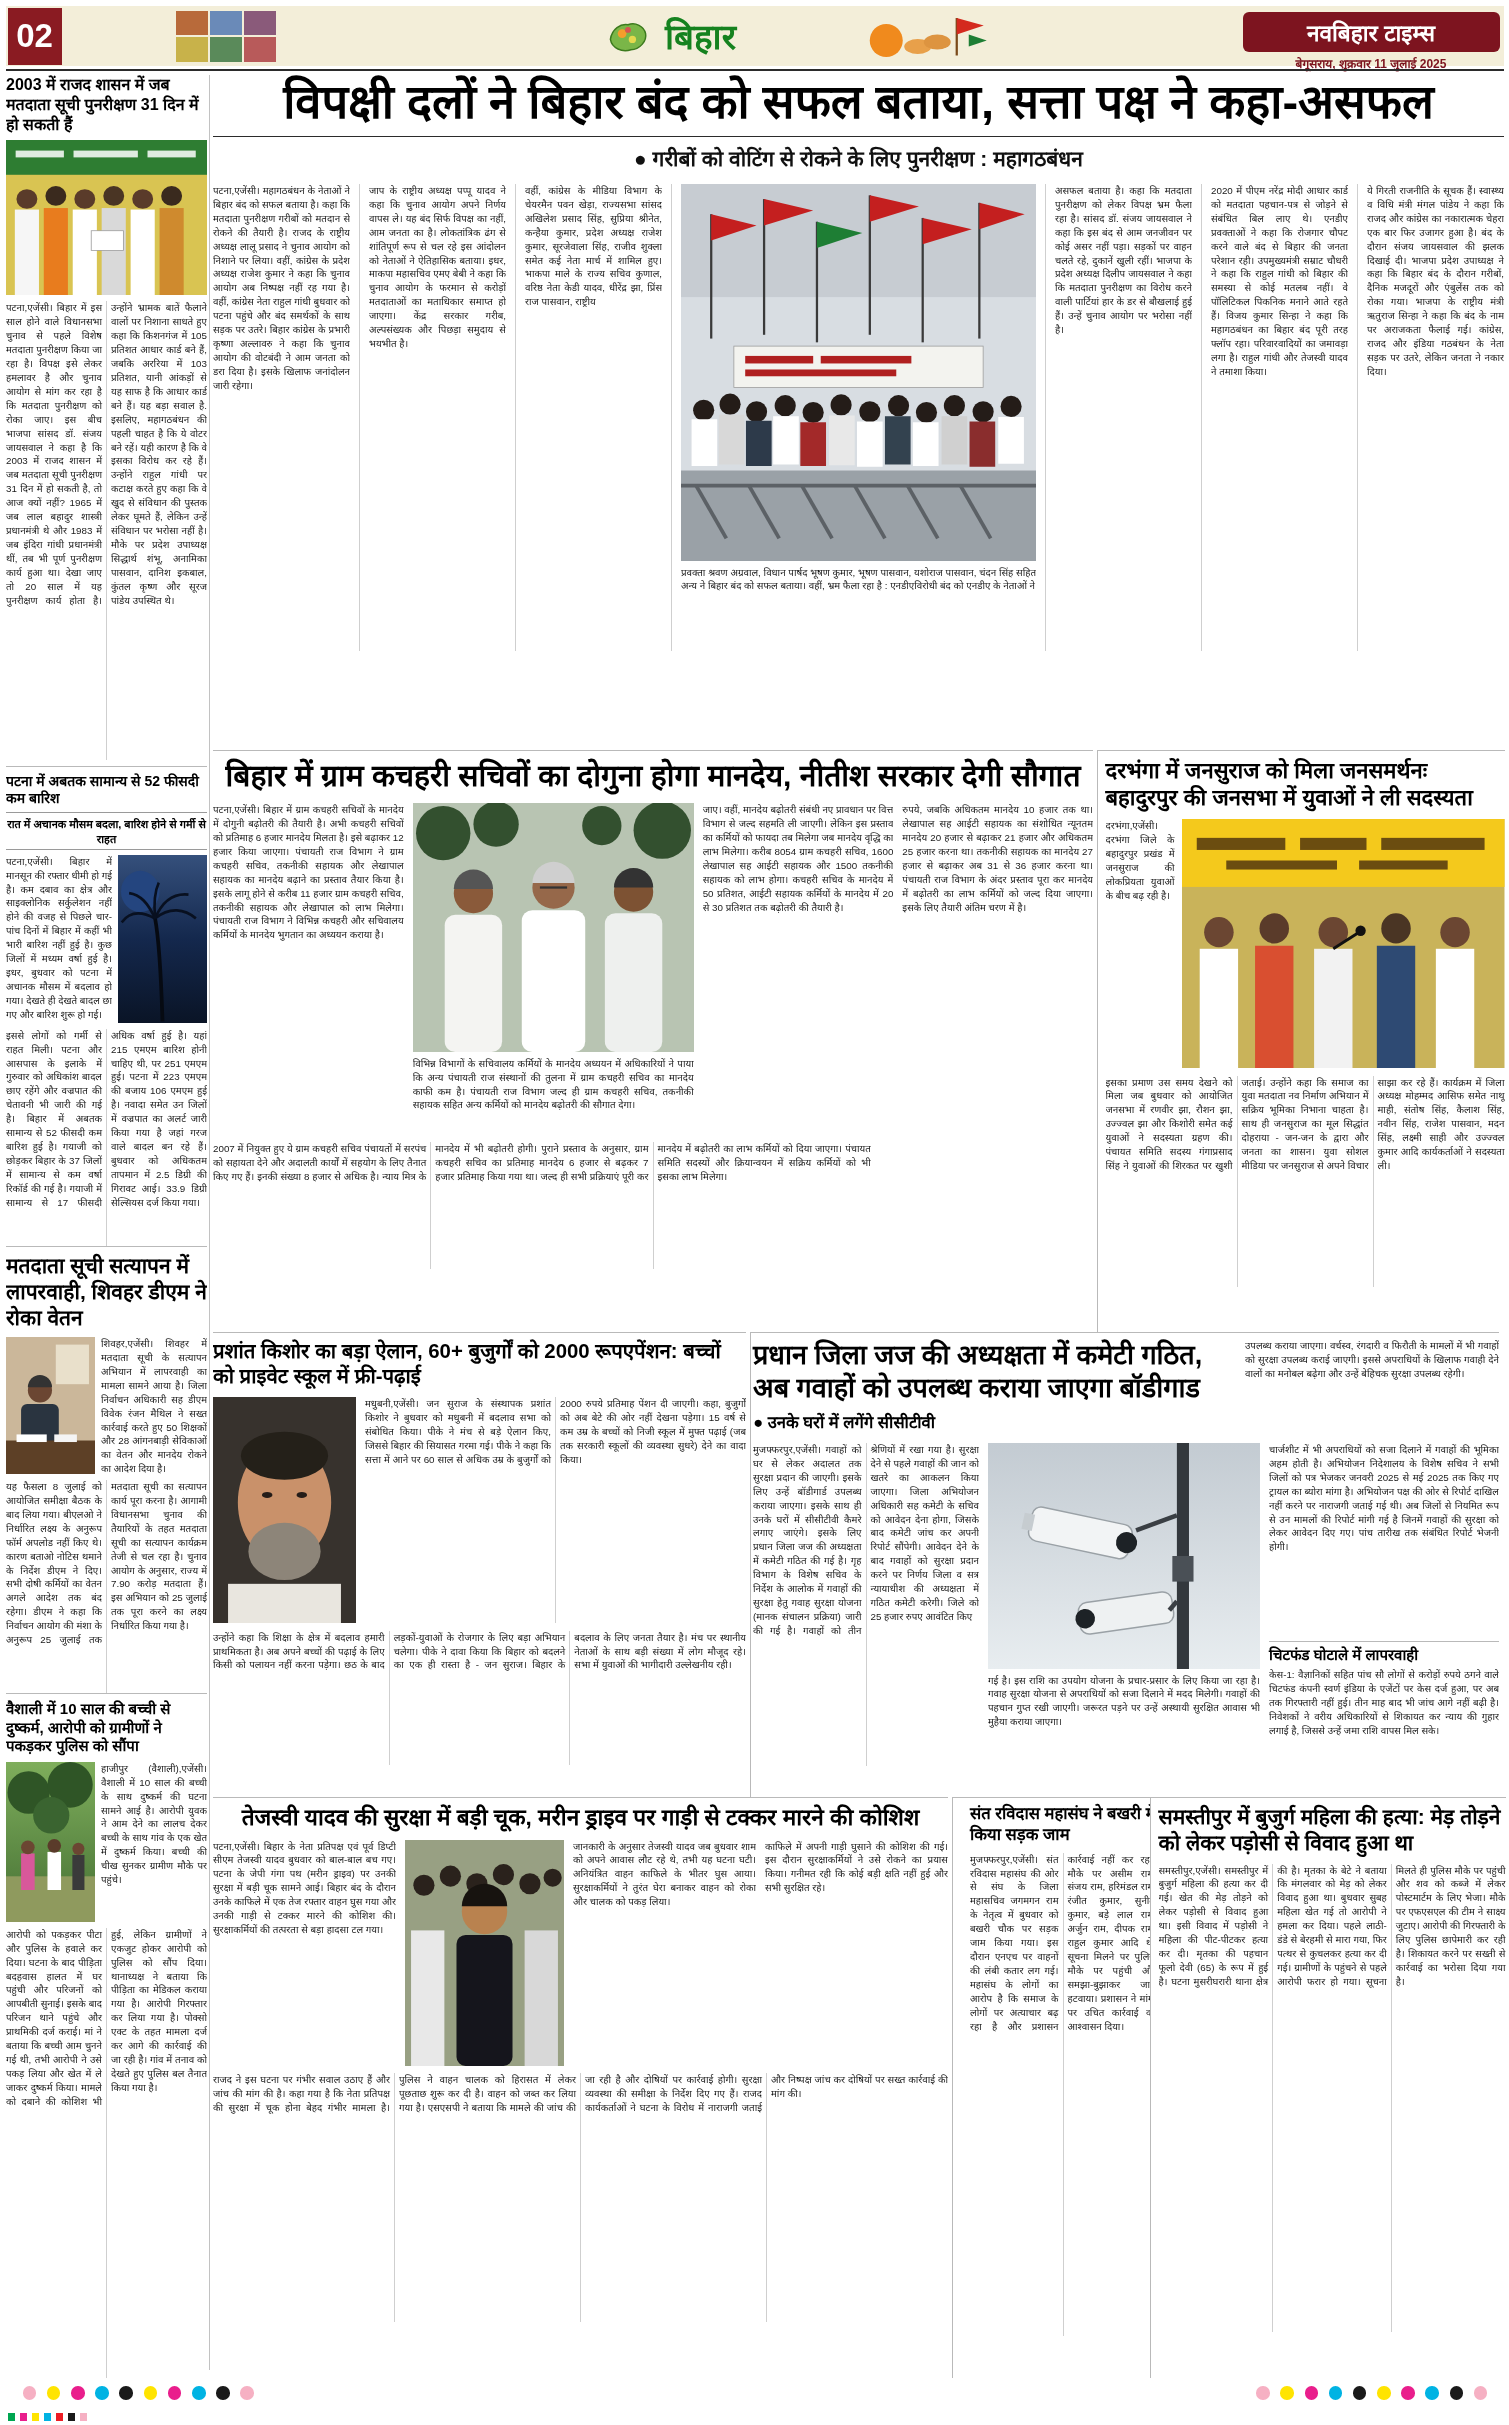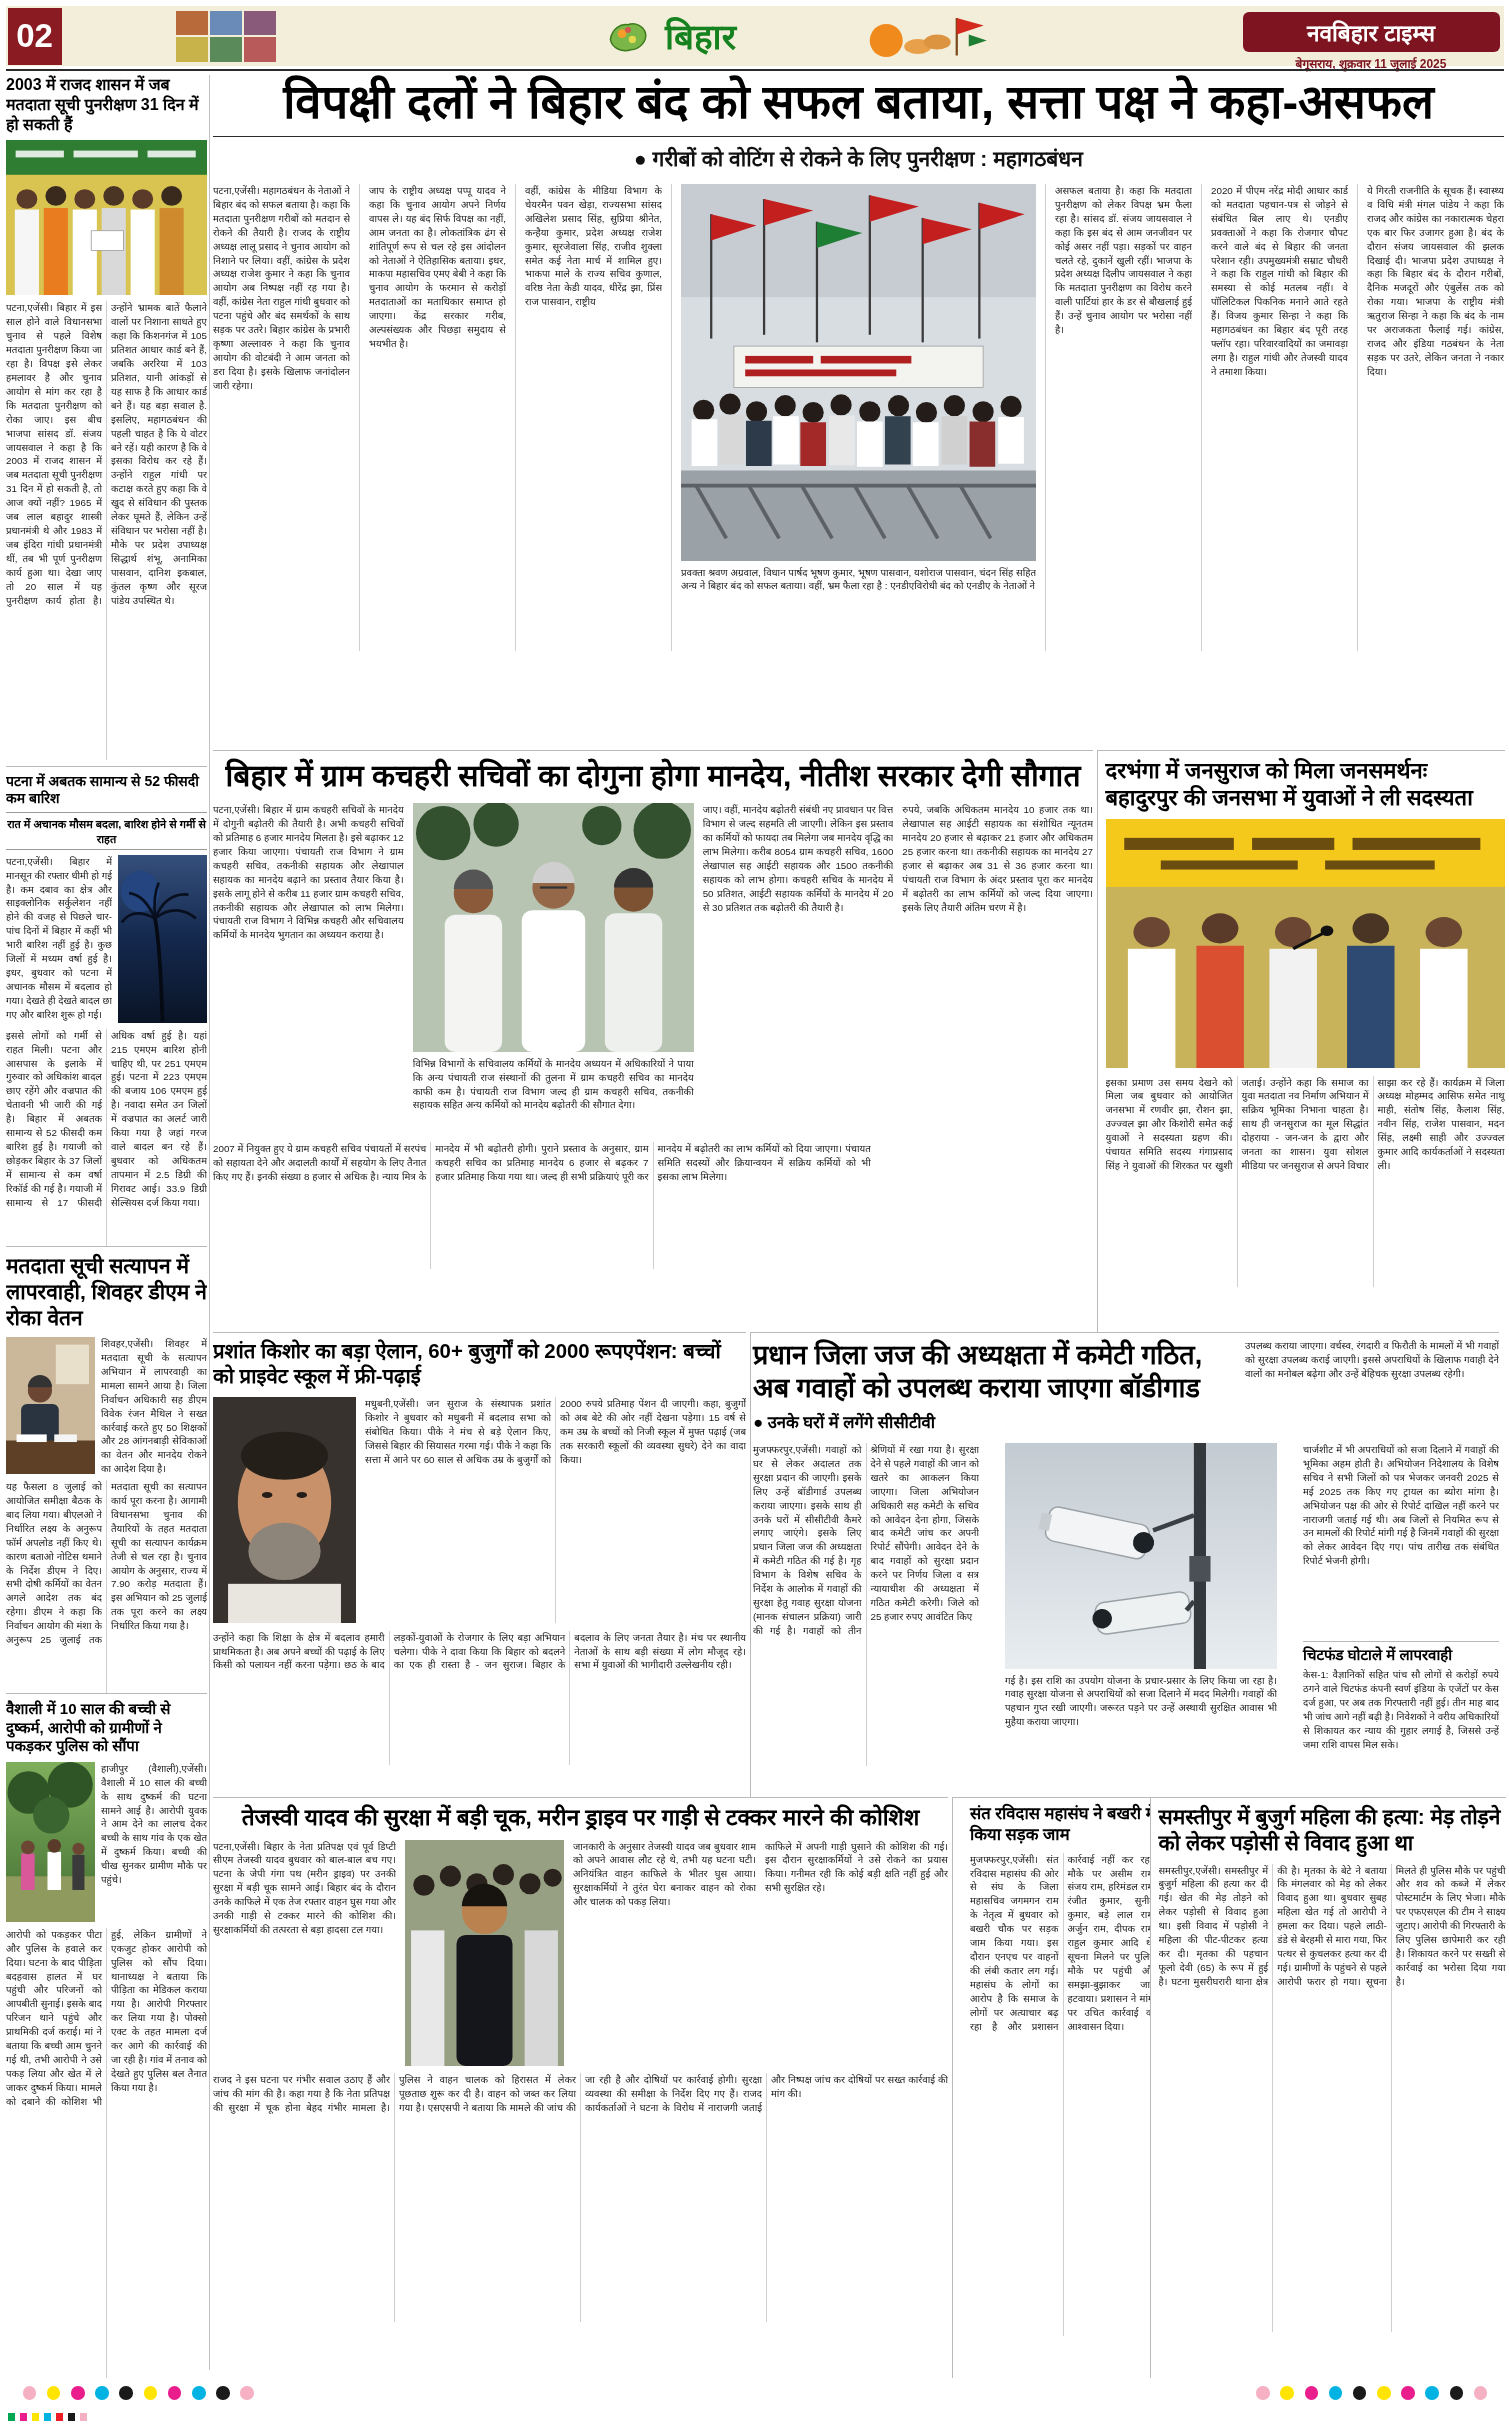--- a/index.html
+++ b/index.html
@@ -294,20 +294,21 @@
       </div>
       <div class="bt" style="flex:1;">जाए। वहीं, मानदेय बढ़ोतरी संबंधी नए प्रावधान पर वित्त विभाग से जल्द सहमति ली जाएगी। लेकिन इस प्रस्ताव का कर्मियों को फायदा तब मिलेगा जब मानदेय वृद्धि का लाभ मिलेगा। करीब 8054 ग्राम कचहरी सचिव, 1600 लेखापाल सह आईटी सहायक और 1500 तकनीकी सहायक को लाभ होगा। कचहरी सचिव के मानदेय में 50 प्रतिशत, आईटी सहायक कर्मियों के मानदेय में 20 से 30 प्रतिशत तक बढ़ोतरी की तैयारी है।</div>
       <div class="bt" style="flex:1;">रुपये, जबकि अधिकतम मानदेय 10 हजार तक था। लेखापाल सह आईटी सहायक का संशोधित न्यूनतम मानदेय 20 हजार से बढ़ाकर 21 हजार और अधिकतम 25 हजार करना था। तकनीकी सहायक का मानदेय 27 हजार से बढ़ाकर अब 31 से 36 हजार करना था। पंचायती राज विभाग के अंदर प्रस्ताव पूरा कर मानदेय में बढ़ोतरी का लाभ कर्मियों को जल्द दिया जाएगा। इसके लिए तैयारी अंतिम चरण में है।</div>
     </div>
     <div class="bt c4" style="margin-top:7.5px;height:127px;">2007 में नियुक्त हुए ये ग्राम कचहरी सचिव पंचायतों में सरपंच को सहायता देने और अदालती कार्यों में सहयोग के लिए तैनात किए गए हैं। इनकी संख्या 8 हजार से अधिक है। न्याय मित्र के मानदेय में भी बढ़ोतरी होगी। पुराने प्रस्ताव के अनुसार, ग्राम कचहरी सचिव का प्रतिमाह मानदेय 6 हजार से बढ़कर 7 हजार प्रतिमाह किया गया था। जल्द ही सभी प्रक्रियाएं पूरी कर मानदेय में बढ़ोतरी का लाभ कर्मियों को दिया जाएगा। पंचायत समिति सदस्यों और क्रियान्वयन में सक्रिय कर्मियों को भी इसका लाभ मिलेगा।</div>
   </div>
 
   <div class="art rule-t rule-l" style="left:1097px;top:750px;width:399px;height:577px;padding-left:7.5px;">
     <div class="hl" style="font-size:22px;">दरभंगा में जनसुराज को मिला जनसमर्थनः बहादुरपुर की जनसभा में युवाओं ने ली सदस्यता</div>
     <div style="display:flex;gap:7.5px;margin-top:7.5px;height:249px;">
+      <div class="bt" style="width:69px;flex:none;">दरभंगा,एजेंसी। दरभंगा जिले के बहादुरपुर प्रखंड में जनसुराज की लोकप्रियता युवाओं के बीच बढ़ रही है।</div>
       <svg class="photo" width="322" height="249" viewBox="0 0 437 330" preserveAspectRatio="none" style="flex:1;">
         <rect width="437" height="330" fill="#c9b35a"></rect>
         <rect width="437" height="90" fill="#f4c91c"></rect>
         <g fill="#6b4d10">
             <rect x="20" y="25" width="120" height="16"></rect>
             <rect x="160" y="25" width="90" height="16"></rect>
             <rect x="270" y="25" width="140" height="16"></rect>
             <rect x="60" y="55" width="150" height="12"></rect>
             <rect x="240" y="55" width="120" height="12"></rect>
           </g>
@@ -348,21 +349,21 @@
   </div>
 
   <div class="art rule-t rule-l" style="left:750px;top:1332px;width:746px;height:462px;padding-left:2px;">
     <div style="display:flex;gap:9px;">
       <div style="width:483px;flex:none;">
         <div class="hl" style="font-size:27px;">प्रधान जिला जज की अध्यक्षता में कमेटी गठित, अब गवाहों को उपलब्ध कराया जाएगा बॉडीगाड</div>
         <div class="hl" style="font-size:16.6px;margin-top:7.5px;">● उनके घरों में लगेंगे सीसीटीवी</div>
       </div>
       <div class="bt" style="flex:1;">उपलब्ध कराया जाएगा। वर्चस्व, रंगदारी व फिरौती के मामलों में भी गवाहों को सुरक्षा उपलब्ध कराई जाएगी। इससे अपराधियों के खिलाफ गवाही देने वालों का मनोबल बढ़ेगा और उन्हें बेहिचक सुरक्षा उपलब्ध रहेगी।</div>
     </div>
-    <div style="display:flex;gap:26px;margin-top:9px;height:323px;">
+    <div style="display:flex;gap:9px;margin-top:9px;height:323px;">
       <div class="bt c2" style="width:226px;flex:none;">मुजफ्फरपुर,एजेंसी। गवाहों को घर से लेकर अदालत तक सुरक्षा प्रदान की जाएगी। इसके लिए उन्हें बॉडीगार्ड उपलब्ध कराया जाएगा। इसके साथ ही उनके घरों में सीसीटीवी कैमरे लगाए जाएंगे। इसके लिए प्रधान जिला जज की अध्यक्षता में कमेटी गठित की गई है। गृह विभाग के विशेष सचिव के निर्देश के आलोक में गवाहों की सुरक्षा हेतु गवाह सुरक्षा योजना (मानक संचालन प्रक्रिया) जारी की गई है। गवाहों को तीन श्रेणियों में रखा गया है। सुरक्षा देने से पहले गवाहों की जान को खतरे का आकलन किया जाएगा। जिला अभियोजन अधिकारी सह कमेटी के सचिव को आवेदन देना होगा, जिसके बाद कमेटी जांच कर अपनी रिपोर्ट सौंपेगी। आवेदन देने के बाद गवाहों को सुरक्षा प्रदान करने पर निर्णय जिला व सत्र न्यायाधीश की अध्यक्षता में गठित कमेटी करेगी। जिले को 25 हजार रुपए आवंटित किए</div>
       <div style="width:272px;flex:none;display:flex;flex-direction:column;gap:4.5px;">
         <svg class="photo" width="272" height="226" viewBox="0 0 360 300" preserveAspectRatio="none">
           <defs>
               <linearGradient id="skyc" x1="0" y1="0" x2="0" y2="1">
             <stop offset="0" stop-color="#c3cbd2"></stop>
                 <stop offset="1" stop-color="#e8edf0"></stop>
           </linearGradient>
             </defs>
           <rect width="360" height="300" fill="url(#skyc)"></rect>

